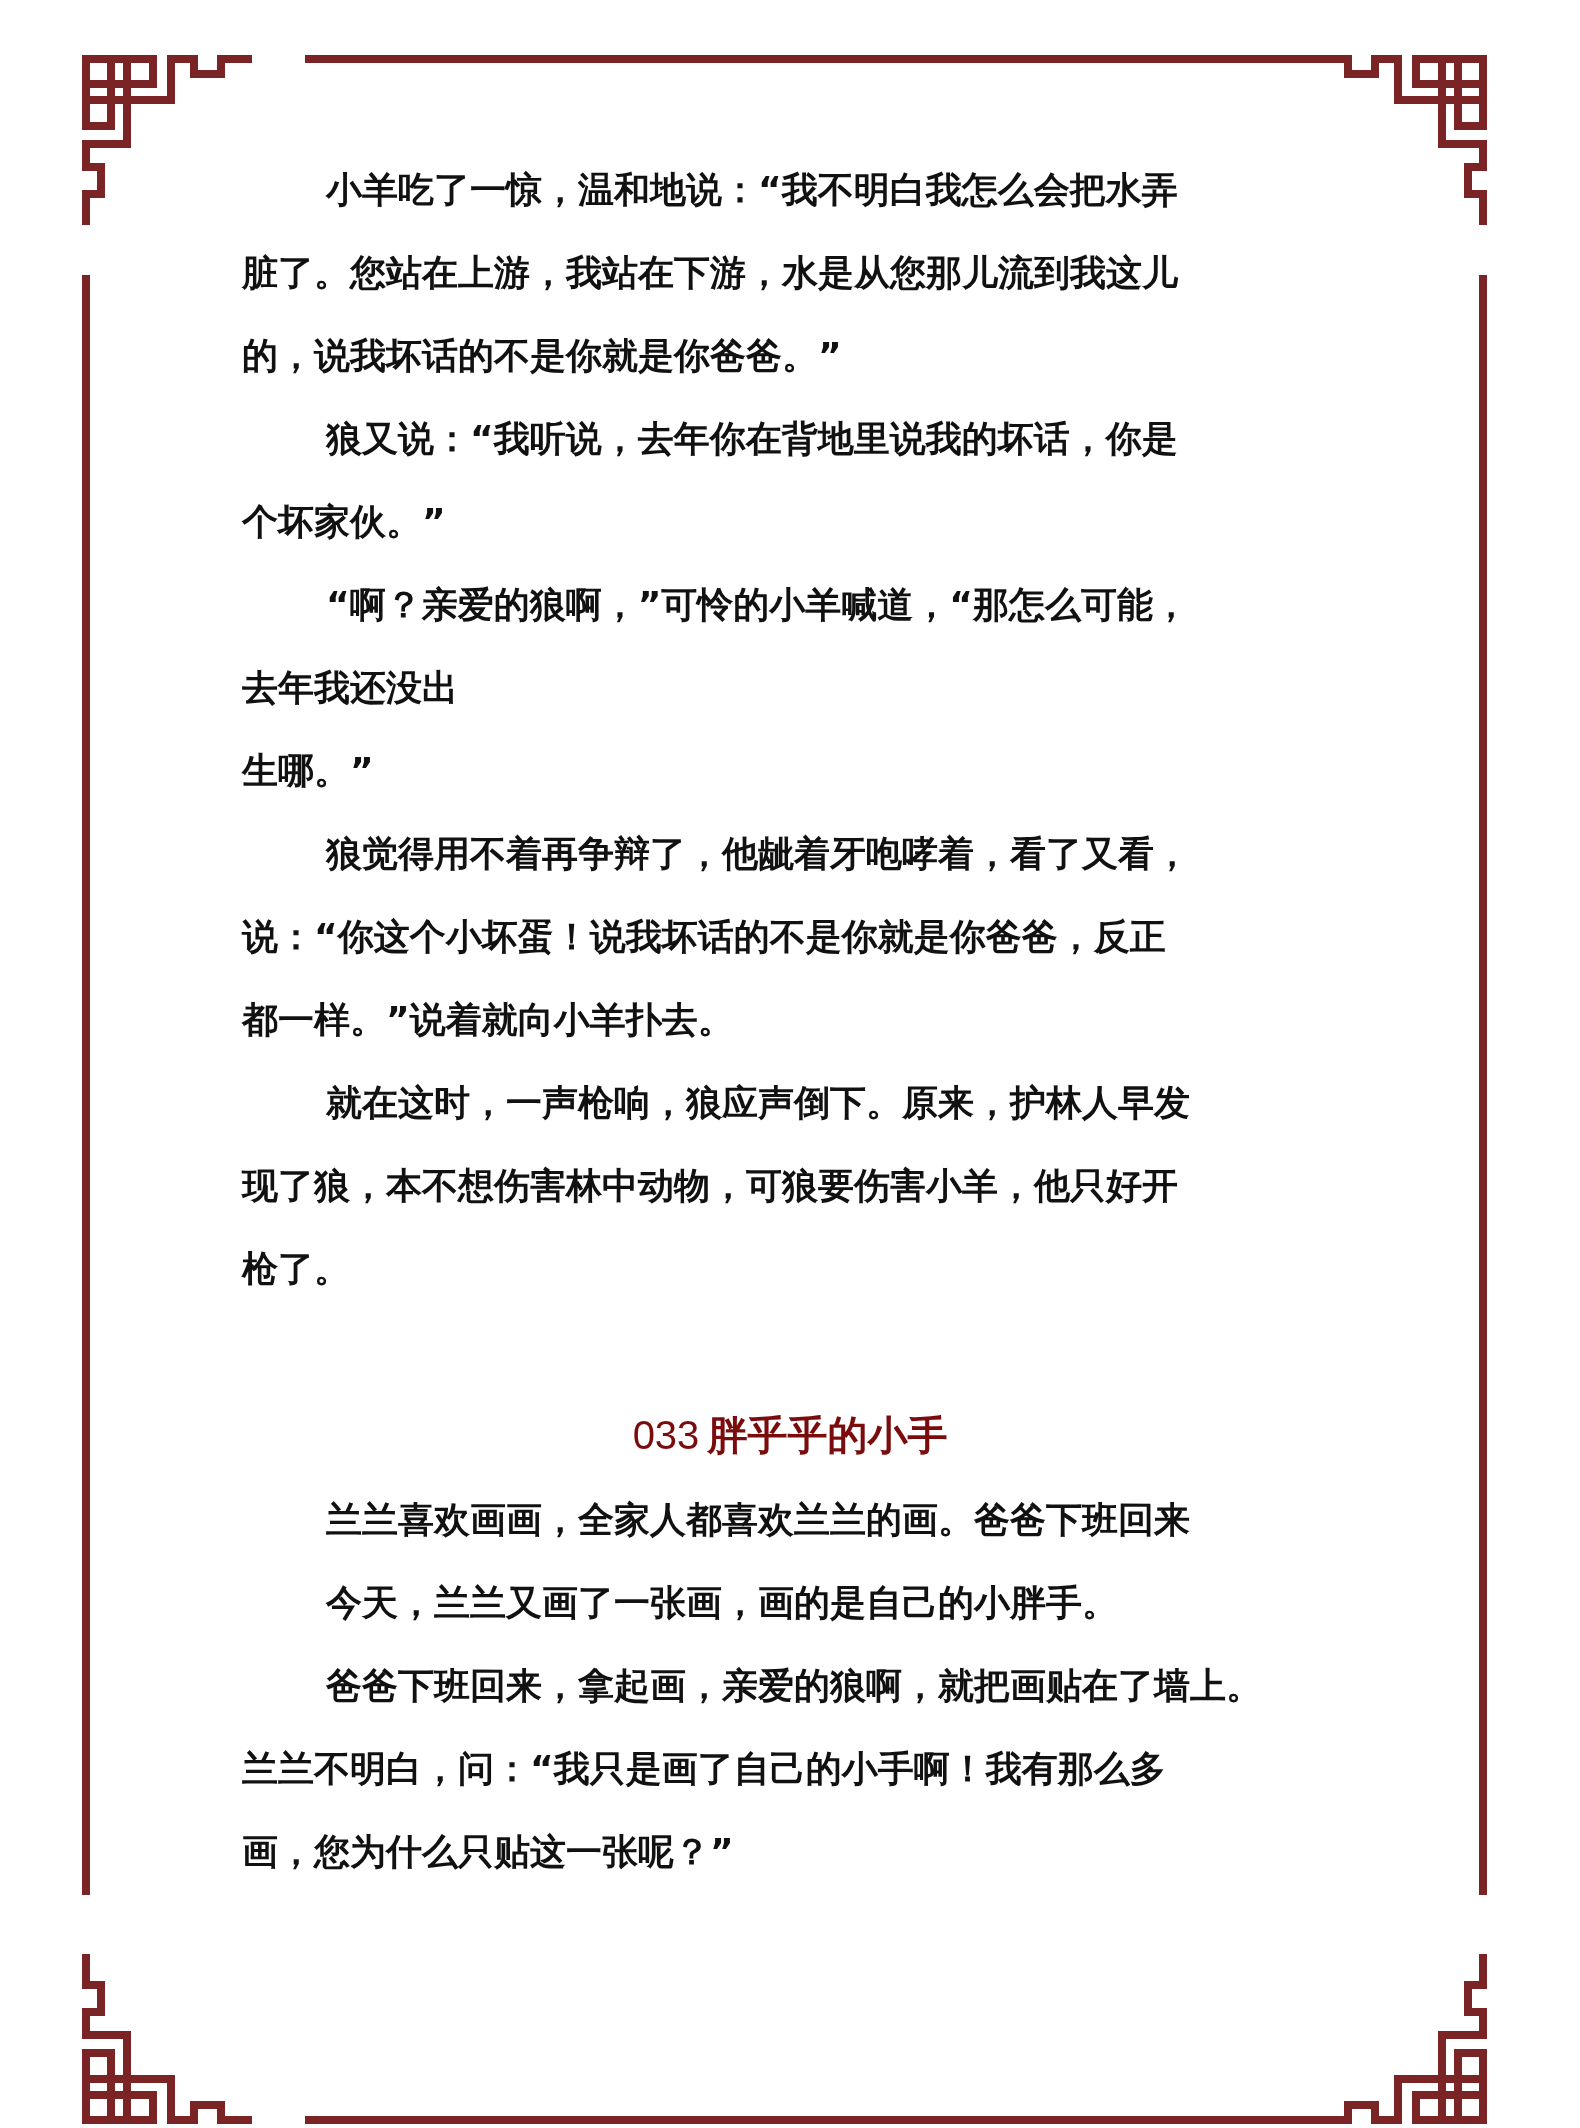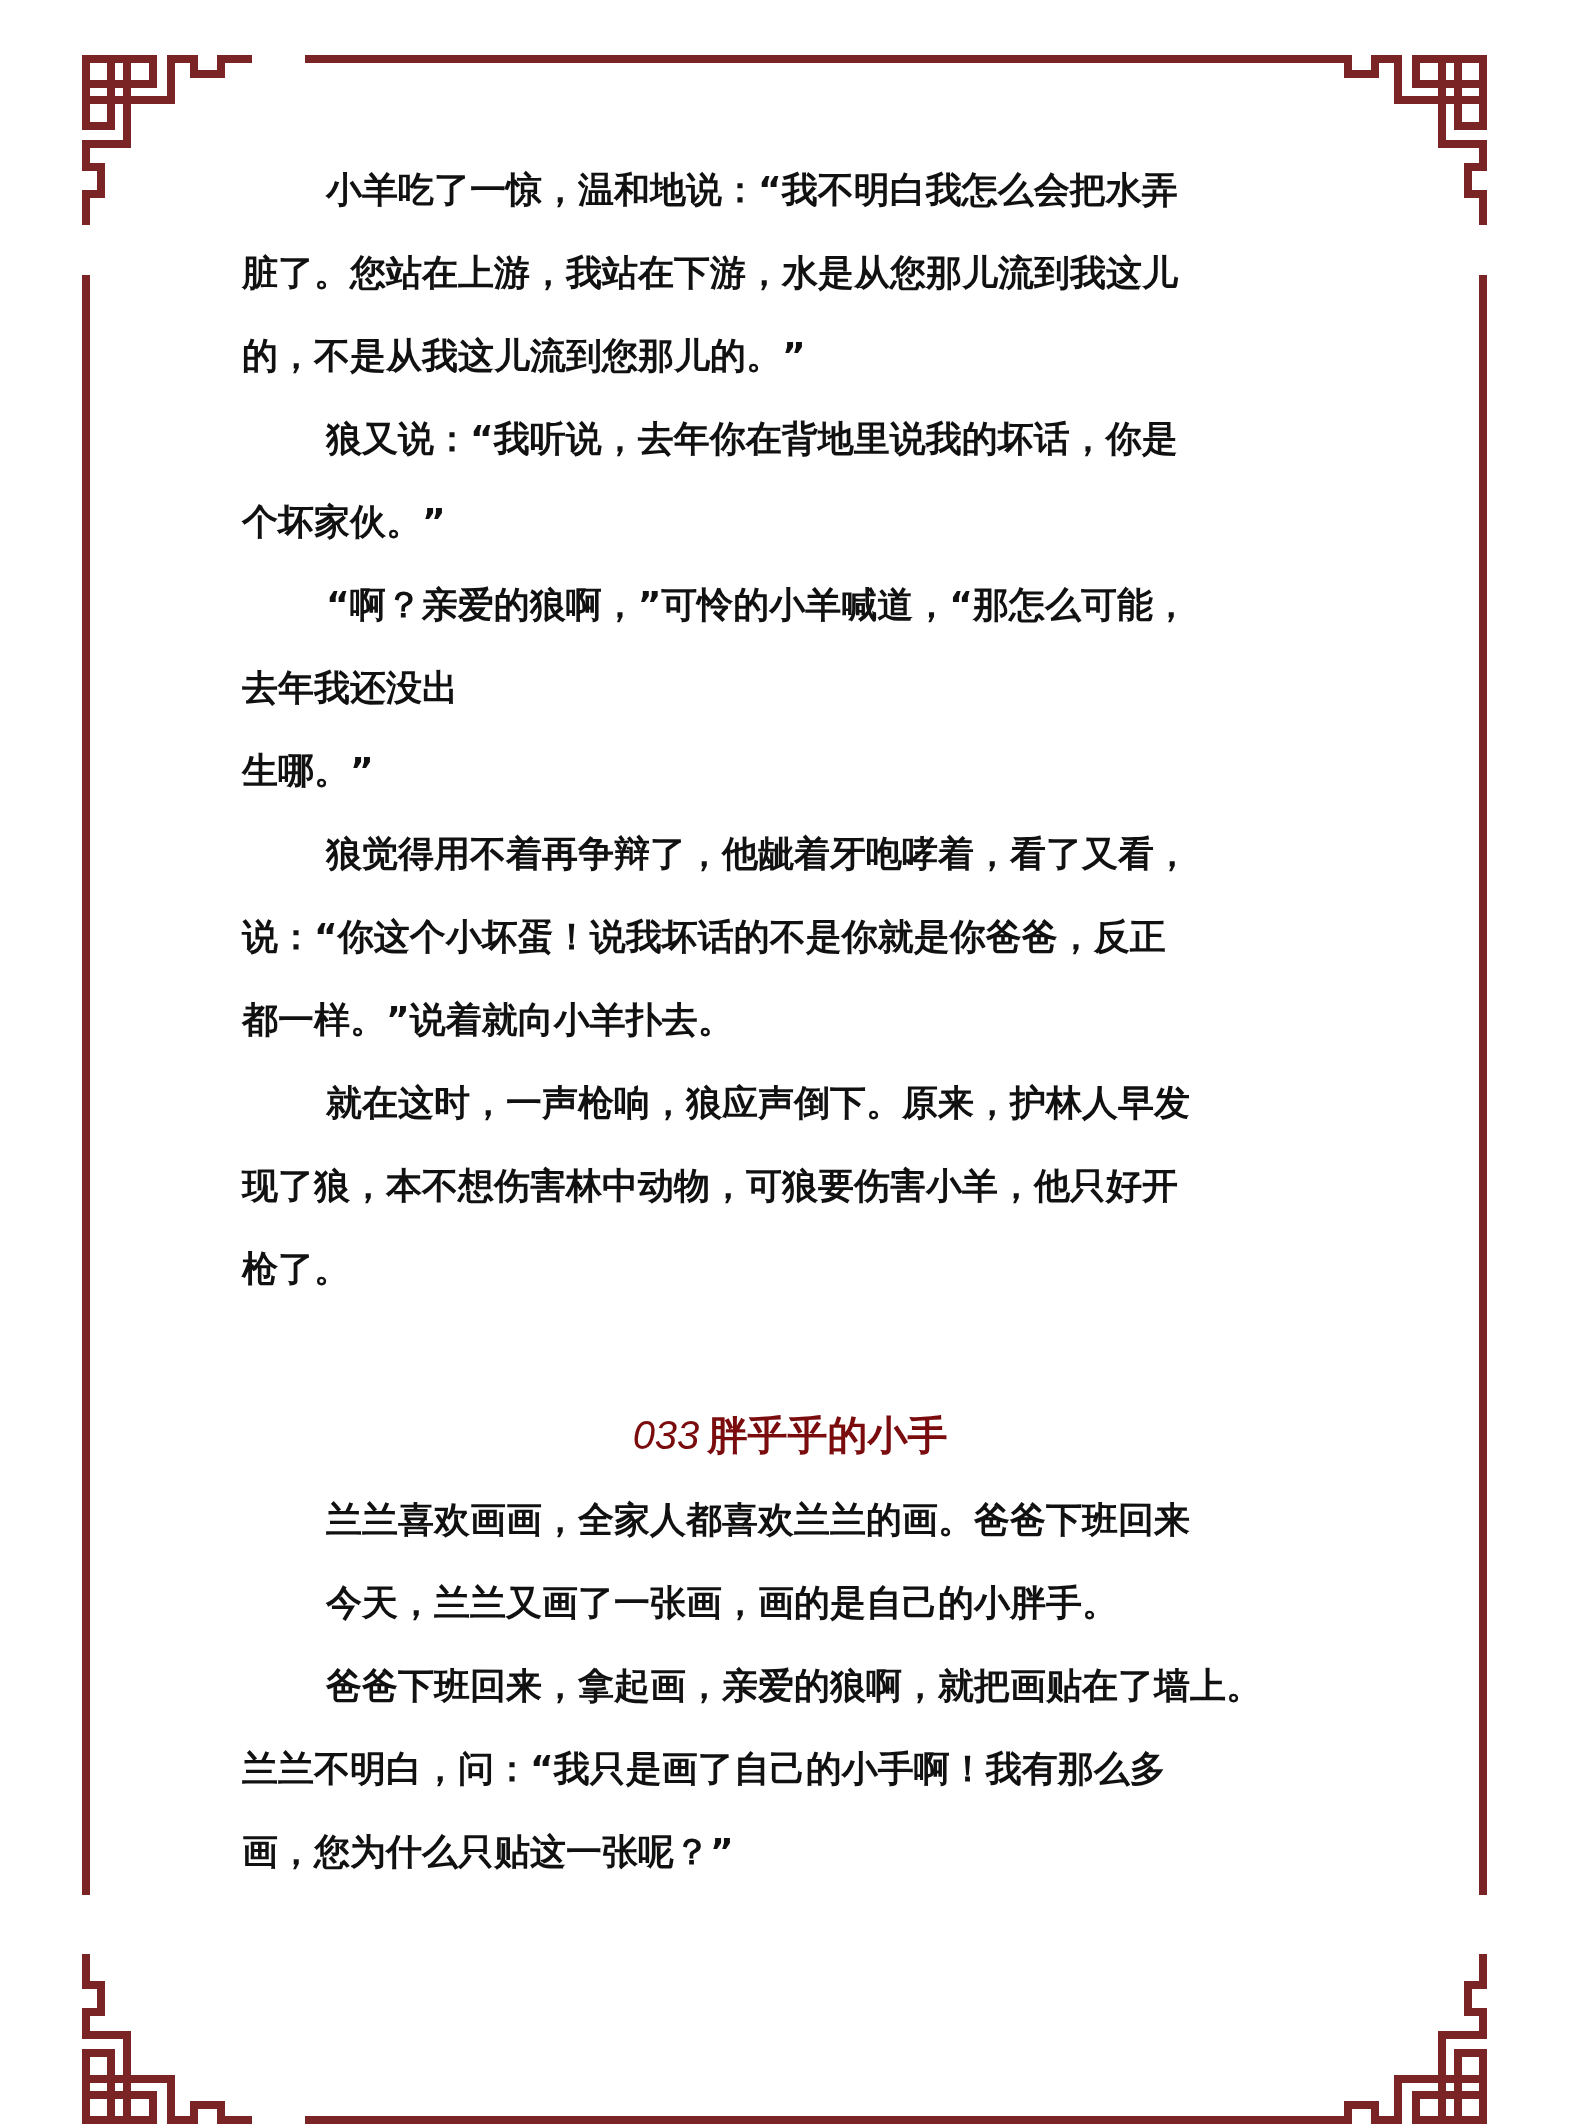--- a/index.html
+++ b/index.html
@@ -6,21 +6,21 @@
   body { width:1580px; height:2128px; background:#ffffff; position:relative; overflow:hidden;
          font-family:"DejaVu Sans", "Liberation Sans", sans-serif; }
   .frame-line { position:absolute; background:#7b2426; }
   .corner { position:absolute; width:170px; height:170px; }
   .corner svg { display:block; width:170px; height:170px; }
   .text-block { position:absolute; left:242px; width:1110px; }
   .line { height:83px; line-height:83px; font-size:36px; font-weight:bold; color:#111111; white-space:nowrap; }
   .line.indent { padding-left:84px; }
   .title { position:absolute; left:0; width:1580px; top:1393px; height:84px; line-height:84px; text-align:center;
            font-size:40px; color:#7a0c0e; white-space:nowrap; }
-  .title .num { font-family:"Liberation Sans", sans-serif; font-weight:normal; margin-right:8px;font-style:italic; }
+  .title .num { font-family:"Liberation Sans", sans-serif; font-weight:normal; margin-right:8px; }
   .title .name { font-weight:bold; }
 </style>
 </head>
 <body>
 
 <div class="frame-line" style="left:305px; top:55px; width:1030px; height:8px;"></div>
 <div class="frame-line" style="left:305px; top:2116px; width:1030px; height:8px;"></div>
 <div class="frame-line" style="left:82px; top:275px; width:8px; height:1620px;"></div>
 <div class="frame-line" style="left:1479px; top:275px; width:8px; height:1620px;"></div>
 
@@ -140,21 +140,21 @@
       <rect x="15" y="108" width="8" height="33"></rect>
     <rect x="0" y="135" width="23" height="8"></rect>
       <rect x="0" y="135" width="8" height="35"></rect>
   </svg>
 </div>
 
 <div class="text-block" style="top:148px;">
   <div>
     <div class="line indent">小羊吃了一惊，温和地说：“我不明白我怎么会把水弄</div>
     <div class="line">脏了。您站在上游，我站在下游，水是从您那儿流到我这儿</div>
-    <div class="line">的，不是从我这儿流到您那儿的。”</div>
+    <div class="line">的，说我坏话的不是你就是你爸爸。”</div>
   </div>
   <div>
     <div class="line indent">狼又说：“我听说，去年你在背地里说我的坏话，你是</div>
     <div class="line">个坏家伙。”</div>
   </div>
   <div>
     <div class="line indent">“啊？亲爱的狼啊，”可怜的小羊喊道，“那怎么可能，</div>
     <div class="line">去年我还没出</div>
     <div class="line">生哪。”</div>
   </div>

